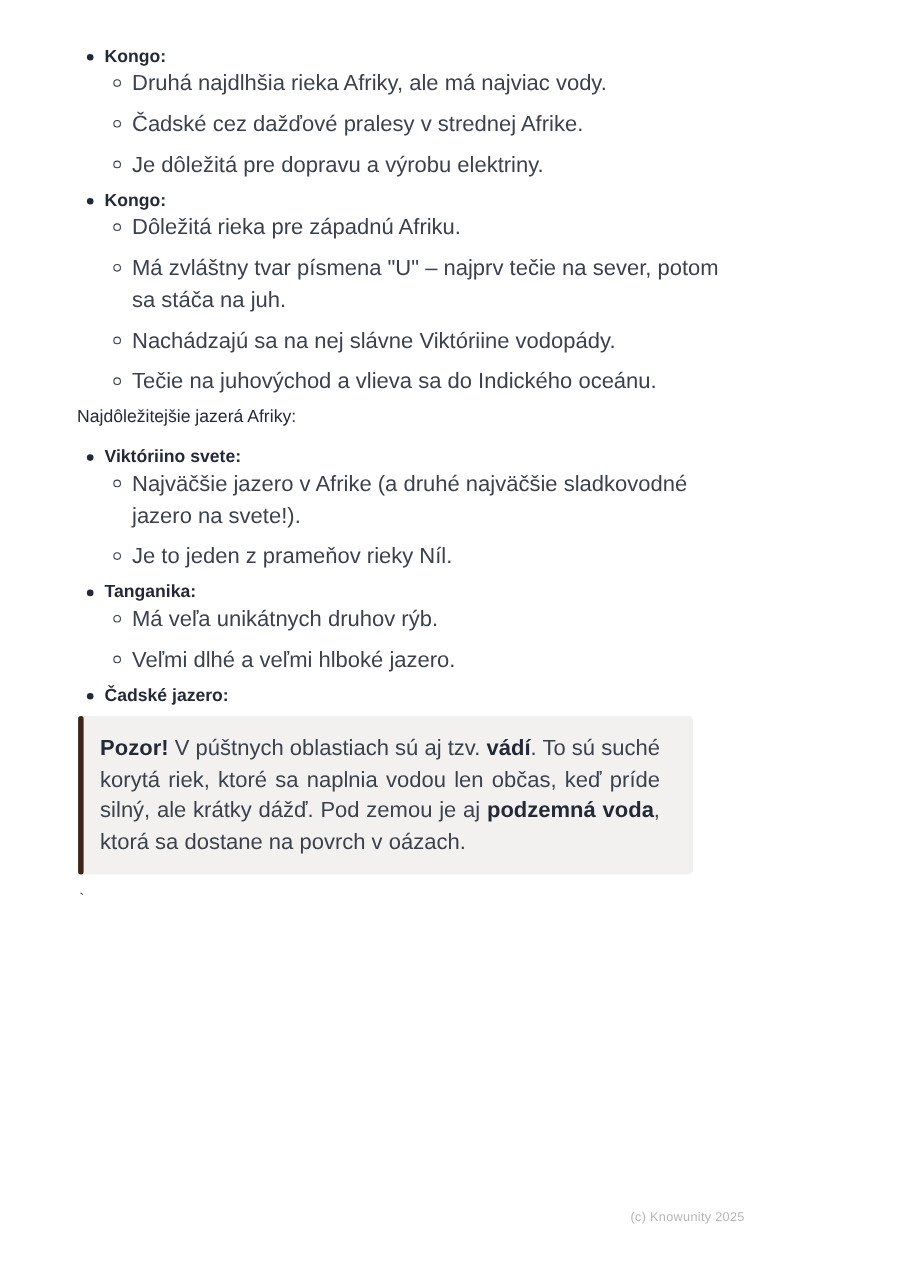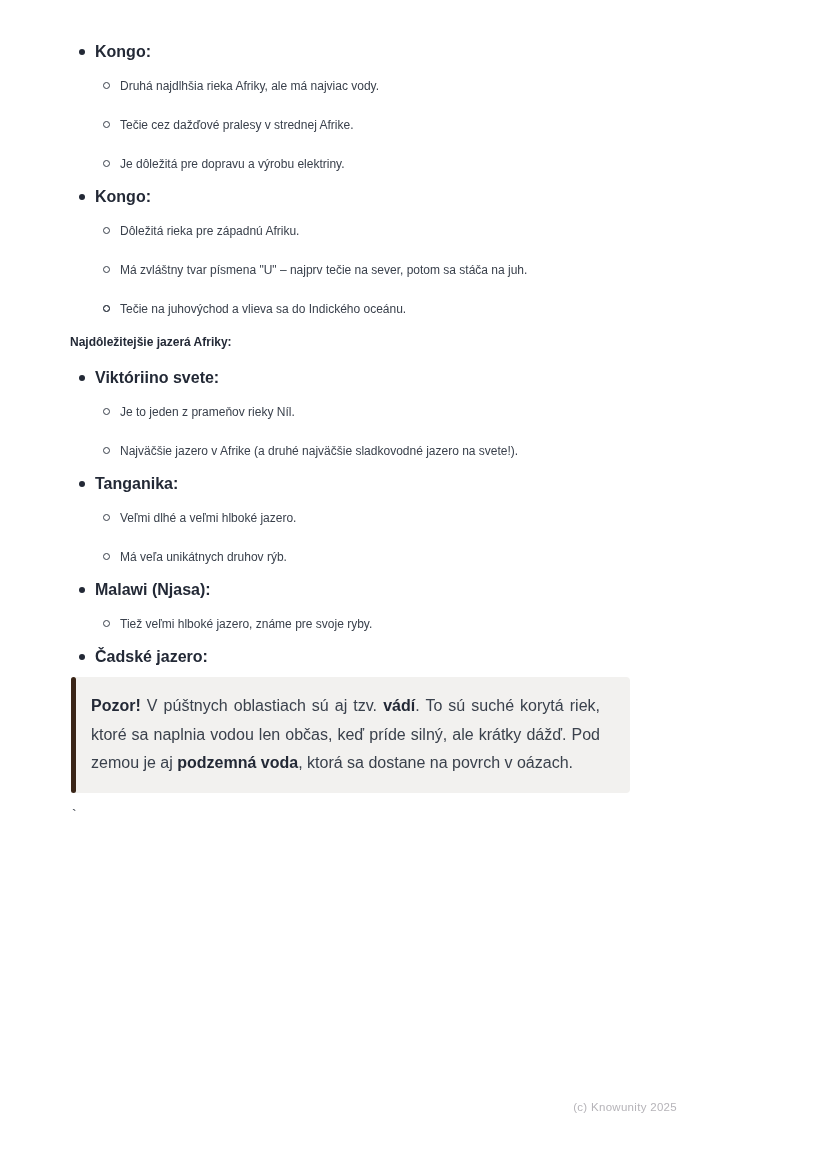--- a/index.html
+++ b/index.html
@@ -17,33 +17,33 @@
   .content{position:absolute;left:70px;top:42px;width:600px;z-index:1;}
 
   ul.top-list{list-style:none;margin:0;padding:0;}
   li.top-item{margin:0 0 5px 0;}
   .item-title{position:relative;padding-left:25px;font-size:16px;
               font-weight:700;line-height:20px;color:var(--text-strong,#232936);}
   .bullet-disc{position:absolute;left:9px;top:7px;width:6px;height:6px;
                border-radius:50%;background:var(--text-strong,#232936);}
   ul.sub-list{list-style:none;margin:0;padding:0;}
   li.sub-item{position:relative;padding-left:50px;max-width:595px;
-              box-sizing:border-box;font-size:12px;line-height:29px;
-              color:var(--text-body,#3a414c);margin:10px 0 8px 0;}
+              box-sizing:border-box;font-size:20px;line-height:29px;
+              color:var(--text-body,#3a414c);margin:0 0 8px 0;}
   .bullet-circle{position:absolute;left:33px;top:10px;width:5px;height:5px;
                  border:1.5px solid var(--text-body,#3a414c);border-radius:50%;
                  background:transparent;}
 
-  .section-heading{font-size:12px;font-weight:700;line-height:20px;
+  .section-heading{font-size:16px;font-weight:400;line-height:20px;
                    color:var(--text-strong,#232936);margin:4px 0 16px 0;}
 
   
   .callout{position:relative;margin:0 0 0 1px;width:559px;box-sizing:border-box;
            background:var(--callout-bg,#f2f1ef);border-radius:4px;
-           padding:15px 30px 15px 20px;font-size:16px;line-height:28.5px;
+           padding:15px 30px 15px 20px;font-size:20px;line-height:28.5px;
            color:var(--text-body,#3a414c);text-align:justify;}
   .callout::before{content:"";position:absolute;left:0;top:0;bottom:0;width:5px;
                    background:var(--callout-bar,#3a2517);border-radius:3px;}
   .callout b{color:var(--text-strong,#232936);}
 
   .stray{margin-top:14px;padding-left:2px;font-size:14px;line-height:16px;
          color:var(--text-body,#3a414c);}
 
   .footer{position:absolute;top:1101px;right:39px;font-size:11.5px;
           letter-spacing:.3px;color:var(--footer-text,#b6b4b9);z-index:2;}
@@ -55,60 +55,54 @@
 
   <div class="stripe"></div>
 
   <div class="content">
 
     <ul class="top-list">
         <li class="top-item">
           <div class="item-title"><span class="bullet-disc"></span><span>Kongo:</span></div>
           <ul class="sub-list">
             <li class="sub-item"><span class="bullet-circle"></span><span>Druhá najdlhšia rieka Afriky, ale má najviac vody.</span></li>
-            <li class="sub-item"><span class="bullet-circle"></span><span>Tečie cez dažďové pralesy v strednej Afrike.</span></li>
+            <li class="sub-item"><span class="bullet-circle"></span><span>Čadské cez dažďové pralesy v strednej Afrike.</span></li>
             <li class="sub-item"><span class="bullet-circle"></span><span>Je dôležitá pre dopravu a výrobu elektriny.</span></li>
           </ul>
         </li>
         <li class="top-item">
           <div class="item-title"><span class="bullet-disc"></span><span>Kongo:</span></div>
           <ul class="sub-list">
             <li class="sub-item"><span class="bullet-circle"></span><span>Dôležitá rieka pre západnú Afriku.</span></li>
             <li class="sub-item"><span class="bullet-circle"></span><span>Má zvláštny tvar písmena "U" – najprv tečie na sever, potom sa stáča na juh.</span></li>
           </ul>
         </li>
         <li class="top-item">
           <ul class="sub-list">
-            <li class="sub-item"><span class="bullet-circle"></span></li>
+            <li class="sub-item"><span class="bullet-circle"></span><span>Nachádzajú sa na nej slávne Viktóriine vodopády.</span></li>
             <li class="sub-item"><span class="bullet-circle"></span><span>Tečie na juhovýchod a vlieva sa do Indického oceánu.</span></li>
           </ul>
         </li>
       </ul>
 
     <h3 class="section-heading">Najdôležitejšie jazerá Afriky:</h3>
 
     <ul class="top-list">
         <li class="top-item">
           <div class="item-title"><span class="bullet-disc"></span><span>Viktóriino svete:</span></div>
           <ul class="sub-list">
+            <li class="sub-item"><span class="bullet-circle"></span><span>Najväčšie jazero v Afrike (a druhé najväčšie sladkovodné jazero na svete!).</span></li>
             <li class="sub-item"><span class="bullet-circle"></span><span>Je to jeden z prameňov rieky Níl.</span></li>
-            <li class="sub-item"><span class="bullet-circle"></span><span>Najväčšie jazero v Afrike (a druhé najväčšie sladkovodné jazero na svete!).</span></li>
           </ul>
         </li>
         <li class="top-item">
           <div class="item-title"><span class="bullet-disc"></span><span>Tanganika:</span></div>
           <ul class="sub-list">
+            <li class="sub-item"><span class="bullet-circle"></span><span>Má veľa unikátnych druhov rýb.</span></li>
             <li class="sub-item"><span class="bullet-circle"></span><span>Veľmi dlhé a veľmi hlboké jazero.</span></li>
-            <li class="sub-item"><span class="bullet-circle"></span><span>Má veľa unikátnych druhov rýb.</span></li>
-          </ul>
-        </li>
-        <li class="top-item">
-          <div class="item-title"><span class="bullet-disc"></span><span>Malawi (Njasa):</span></div>
-          <ul class="sub-list">
-            <li class="sub-item"><span class="bullet-circle"></span><span>Tiež veľmi hlboké jazero, známe pre svoje ryby.</span></li>
           </ul>
         </li>
         <li class="top-item">
           <div class="item-title"><span class="bullet-disc"></span><span>Čadské jazero:</span></div>
           <ul class="sub-list">
             <li class="sub-item"><span class="bullet-circle"></span></li>
           </ul>
         </li>
       </ul>
 

